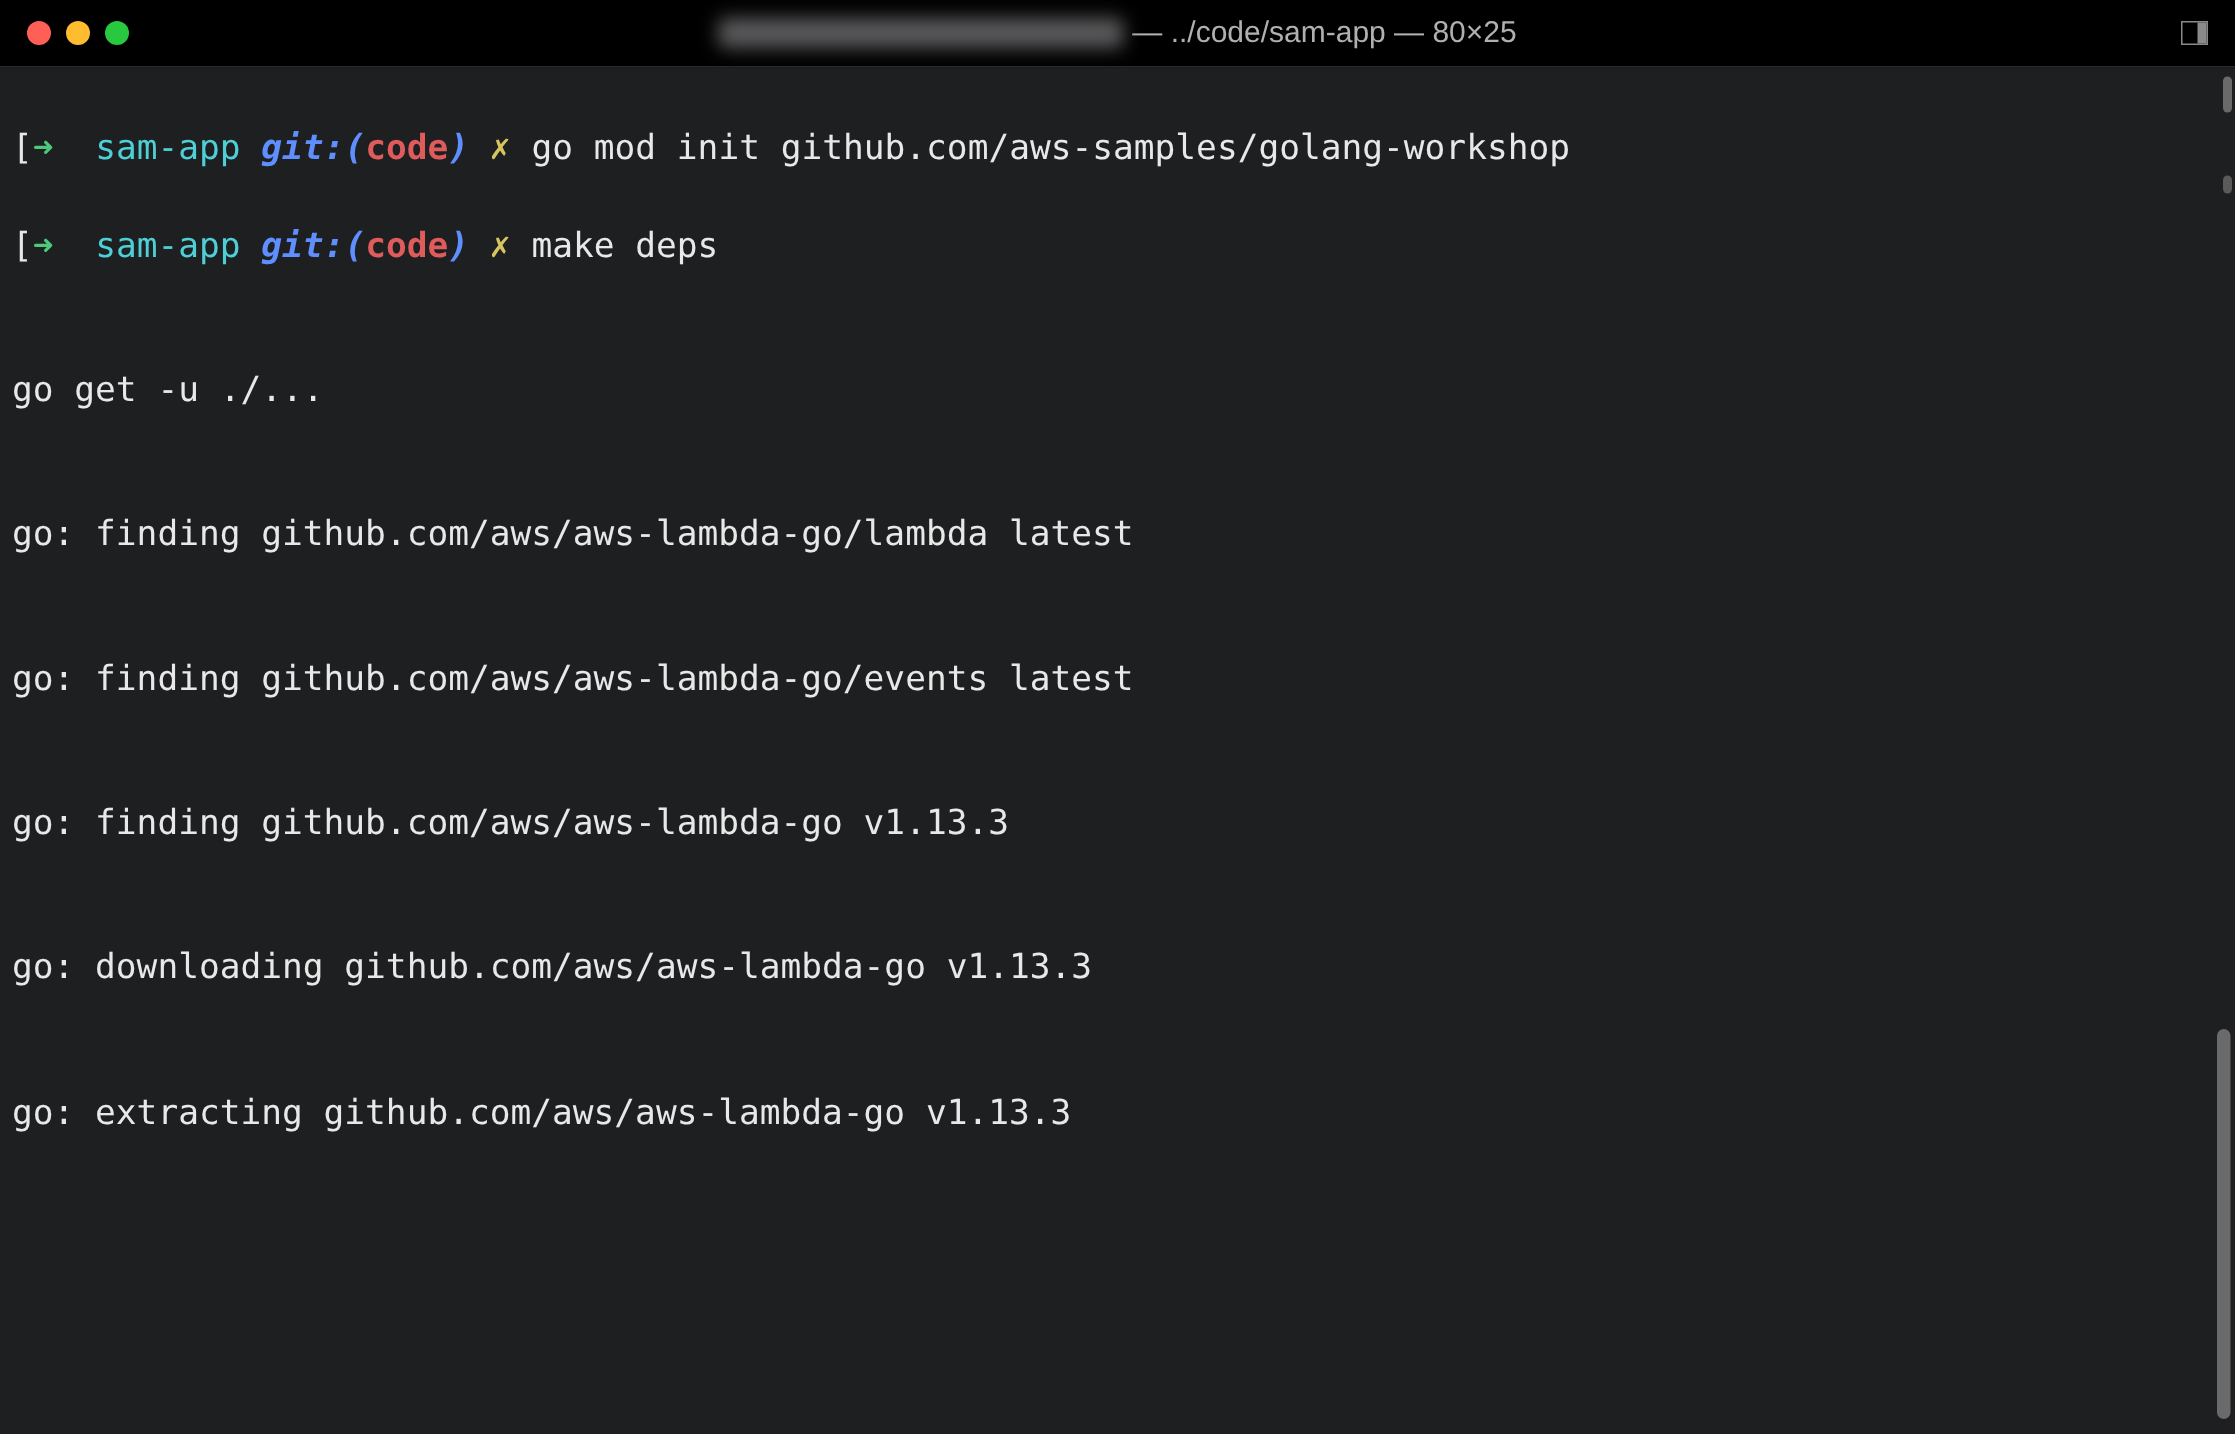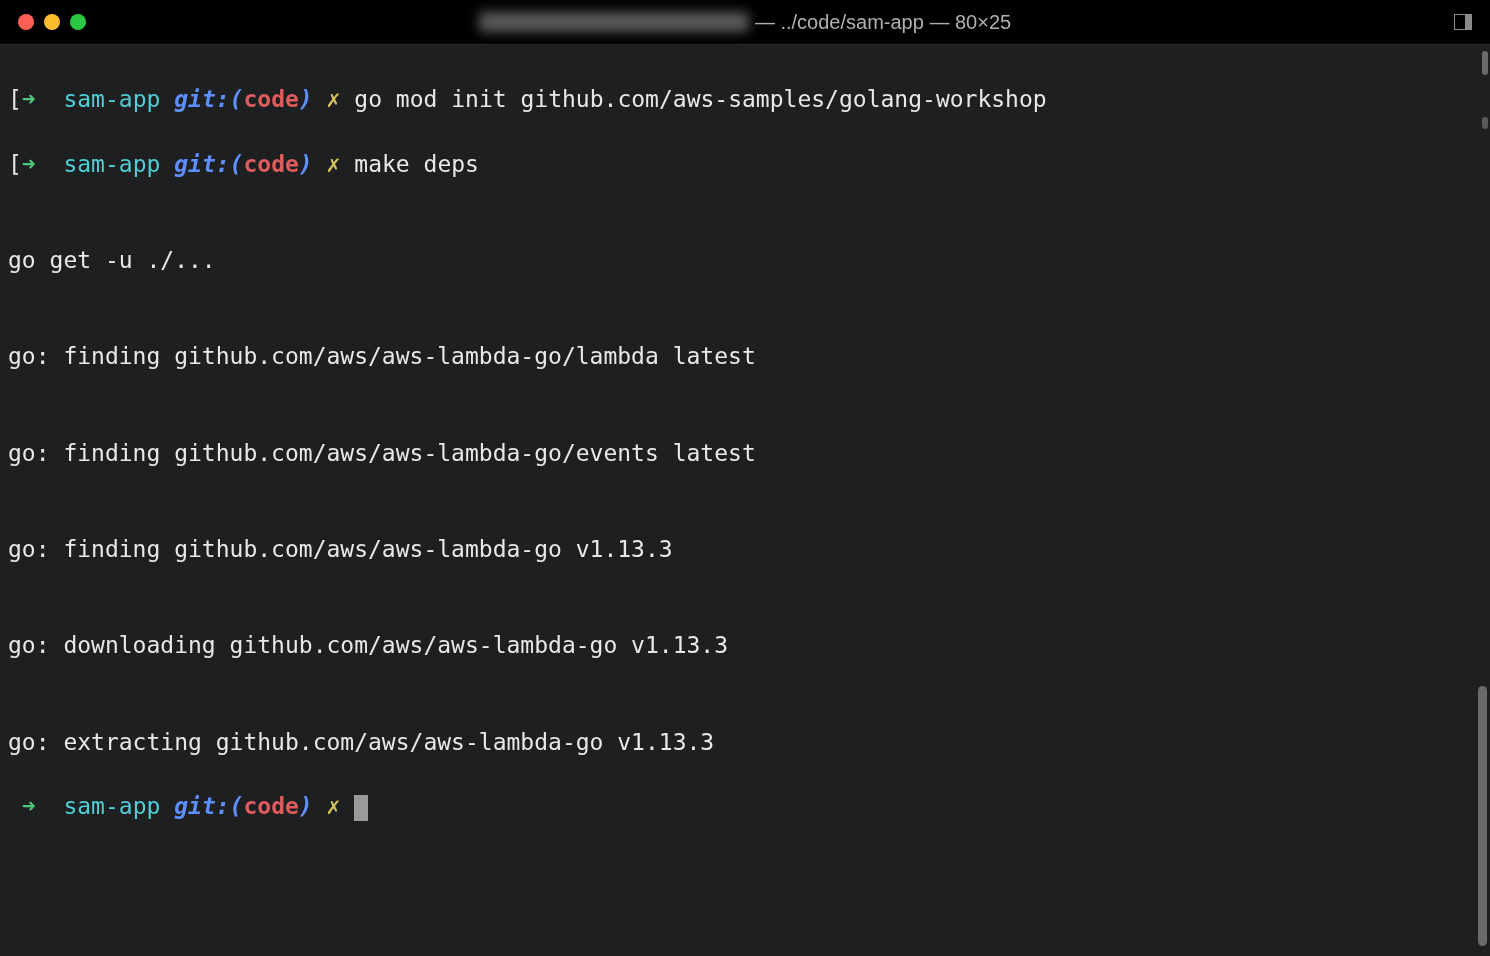--- a/index.html
+++ b/index.html
@@ -161,21 +161,20 @@
 
   <div class="terminal-body">
 <span class="line"><span class="c-bracket">[</span><span class="c-arrow">➜</span>  <span class="c-cyan">sam-app</span> <span class="c-blue">git:(</span><span class="c-red">code</span><span class="c-blue">)</span> <span class="c-yellow">✗</span> <span class="c-white">go mod init github.com/aws-samples/golang-workshop</span></span>
 <span class="line"><span class="c-bracket">[</span><span class="c-arrow">➜</span>  <span class="c-cyan">sam-app</span> <span class="c-blue">git:(</span><span class="c-red">code</span><span class="c-blue">)</span> <span class="c-yellow">✗</span> <span class="c-white">make deps</span></span>
 <span class="line c-white">go get -u ./...</span>
 <span class="line c-white">go: finding github.com/aws/aws-lambda-go/lambda latest</span>
 <span class="line c-white">go: finding github.com/aws/aws-lambda-go/events latest</span>
 <span class="line c-white">go: finding github.com/aws/aws-lambda-go v1.13.3</span>
 <span class="line c-white">go: downloading github.com/aws/aws-lambda-go v1.13.3</span>
 <span class="line c-white">go: extracting github.com/aws/aws-lambda-go v1.13.3</span>
-<span class="line"> <span class="c-arrow">➜</span>  <span class="c-cyan">sam-app</span> <span class="c-blue">git:(</span><span class="c-red">code</span><span class="c-blue">)</span> <span class="c-yellow">✗</span> <span class="cursor-block"></span></span>
     <div class="top-scroll-indicator"></div>
     <div class="top-scroll-indicator2"></div>
   </div>
 
   <div class="scrollbar">
     <div class="scrollbar-thumb"></div>
   </div>
 </div>
 
 </body></html>

